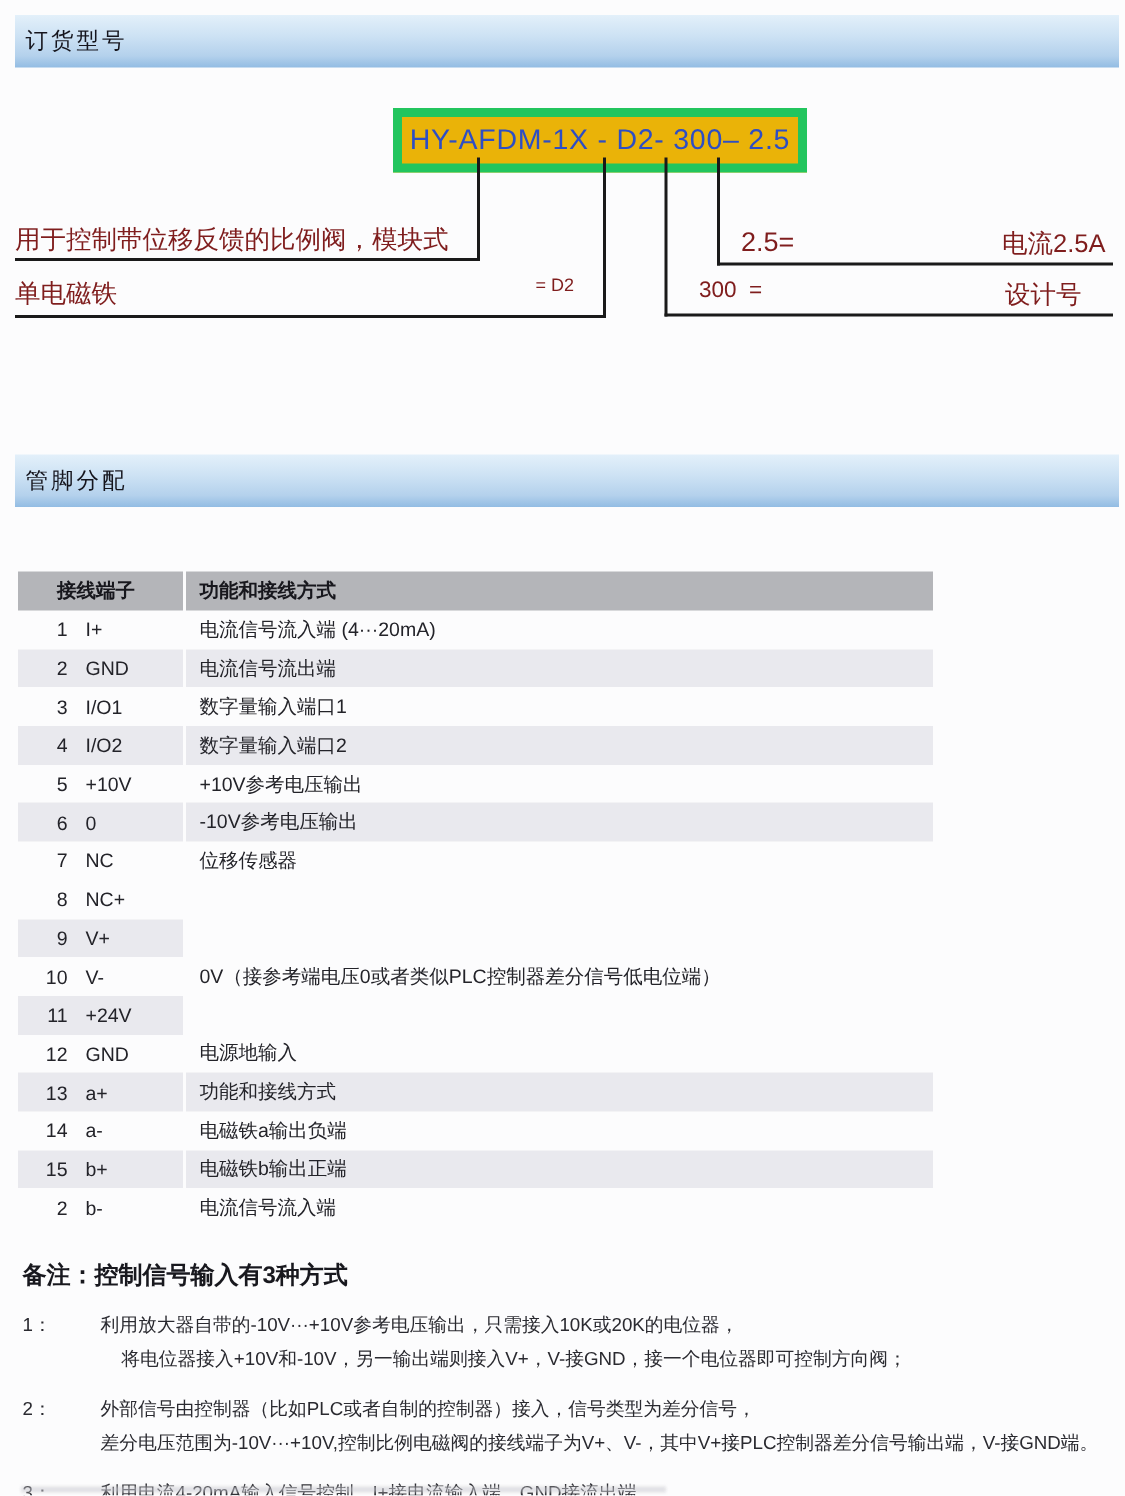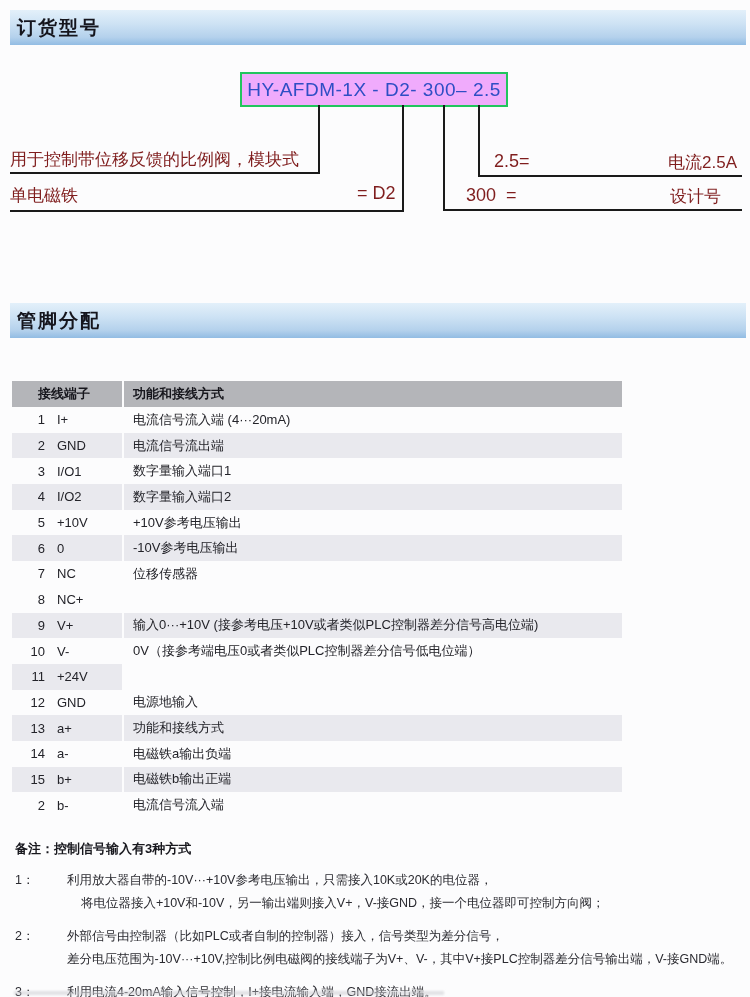--- a/index.html
+++ b/index.html
@@ -12,26 +12,26 @@
     overflow:hidden;
   }
   
   .section-bar{
     position:absolute;left:10px;width:736px;height:35px;
     background:linear-gradient(180deg,#e3f0fa 0%,#cde2f4 40%,#b4d1ec 78%,#92bce3 100%);
     display:flex;align-items:center;
     padding-left:7px;box-sizing:border-box;
   }
   .section-bar .bar-title{
-    font-size:19px;font-weight:bold;letter-spacing:2px;color:#15151d;
+    font-size:15px;font-weight:normal;letter-spacing:2px;color:#15151d;
   }
   
   .model-box{
-    position:absolute;left:240px;top:72px;width:264px;height:31px;
-    background:#f0abfc;border:2px solid #22c55e;
+    position:absolute;left:262px;top:72px;width:264px;height:31px;
+    background:#eab308;border:6px solid #22c55e;
     display:flex;align-items:center;justify-content:center;
     font-size:19px;letter-spacing:.5px;font-weight:500;
     color:var(--model-code-text,#2e4ec4);
     white-space:pre;
   }
   .dline{position:absolute;background:var(--line-color,#1a1a1a);}
   .dline.v{width:2px;}
   .dline.h{height:2px;}
   .diag-label{position:absolute;font-size:17px;color:#7f1d1d;white-space:pre;}
   
@@ -41,21 +41,21 @@
   .c-pin{width:110px;margin-right:2px;display:flex;align-items:center;box-sizing:border-box;flex-shrink:0;}
   .c-func{flex:1;display:flex;align-items:center;box-sizing:border-box;padding-left:9px;}
   .thead .c-pin{padding-left:26px;}
   .trow{display:flex;height:25.7px;color:#232329;}
   .trow.shaded .c-pin,.trow.shaded .c-func{background:var(--row-shade,#e9e9ee);}
   .trow .c-pin{padding-left:0;}
   .pin-no{width:33px;text-align:right;}
   .pin-name{margin-left:12px;}
   
   .notes{position:absolute;left:15px;top:840px;width:724px;font-size:12.5px;color:#2a2a30;}
-  .notes-heading{font-weight:bold;font-size:13px;color:#18181e;margin-bottom:11px;}
+  .notes-heading{font-weight:bold;font-size:16px;color:#18181e;margin-bottom:11px;}
   .note{display:flex;line-height:23px;margin-bottom:9px;}
   .note.gap-big{margin-top:10px;}
   .note .prefix{width:32px;flex-shrink:0;}
   .note .nlines div{white-space:pre-wrap;margin-left:20px;}
   .smudge{position:absolute;left:14px;top:991px;width:430px;height:4px;
     background:#ccccd2;opacity:.55;filter:blur(1px);}
 </style>
 </head>
 <body>
 
@@ -72,24 +72,24 @@
     <div class="dline v" style="left:402px;top:105px;height:107px"></div>
     <div class="dline v" style="left:443px;top:105px;height:106px"></div>
     <div class="dline v" style="left:478px;top:105px;height:72px"></div>
     <div class="dline h" style="left:10px;top:172px;width:310px"></div>
     <div class="dline h" style="left:10px;top:210px;width:394px"></div>
     <div class="dline h" style="left:443px;top:209px;width:299px"></div>
     <div class="dline h" style="left:478px;top:175px;width:264px"></div>
 
     <div class="diag-label" style="left:10px;top:148px">用于控制带位移反馈的比例阀，模块式</div>
     <div class="diag-label" style="left:10px;top:184px">单电磁铁</div>
-    <div class="diag-label" style="left:357px;top:183px;font-size:18px">= D2</div>
+    <div class="diag-label" style="left:357px;top:183px;font-size:12px">= D2</div>
     <div class="diag-label" style="left:494px;top:151px;font-size:18px">2.5=</div>
     <div class="diag-label" style="left:668px;top:151px">电流2.5A</div>
-    <div class="diag-label" style="left:466px;top:185px;font-size:18px">300  =</div>
+    <div class="diag-label" style="left:466px;top:185px;font-size:15px">300  =</div>
     <div class="diag-label" style="left:670px;top:185px">设计号</div>
   </div>
 
   <div class="section-bar" style="top:303px">
     <span class="bar-title">管脚分配</span>
   </div>
 
   <div class="pin-table">
     <div class="thead">
       <div class="c-pin">接线端子</div>
@@ -150,21 +150,20 @@
             <div class="pin-no">8</div>
             <div class="pin-name">NC+</div>
           </div>
           <div class="c-func"></div>
         </div>
         <div class="trow shaded">
           <div class="c-pin">
             <div class="pin-no">9</div>
             <div class="pin-name">V+</div>
           </div>
-          <div class="c-func">输入0···+10V (接参考电压+10V或者类似PLC控制器差分信号高电位端)</div>
         </div>
         <div class="trow">
           <div class="c-pin">
             <div class="pin-no">10</div>
             <div class="pin-name">V-</div>
           </div>
           <div class="c-func">0V（接参考端电压0或者类似PLC控制器差分信号低电位端）</div>
         </div>
         <div class="trow shaded">
           <div class="c-pin">

